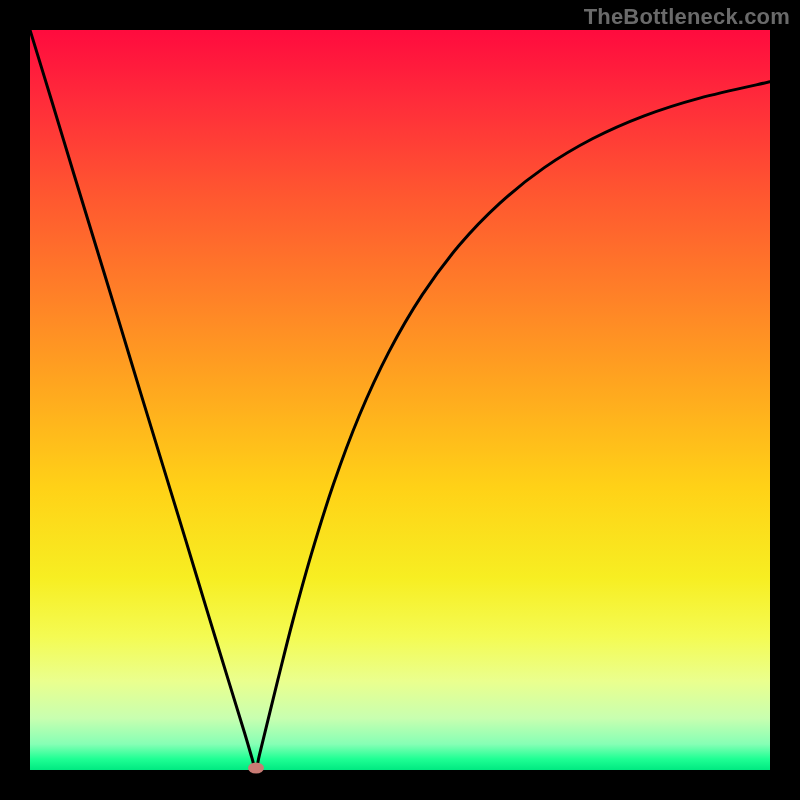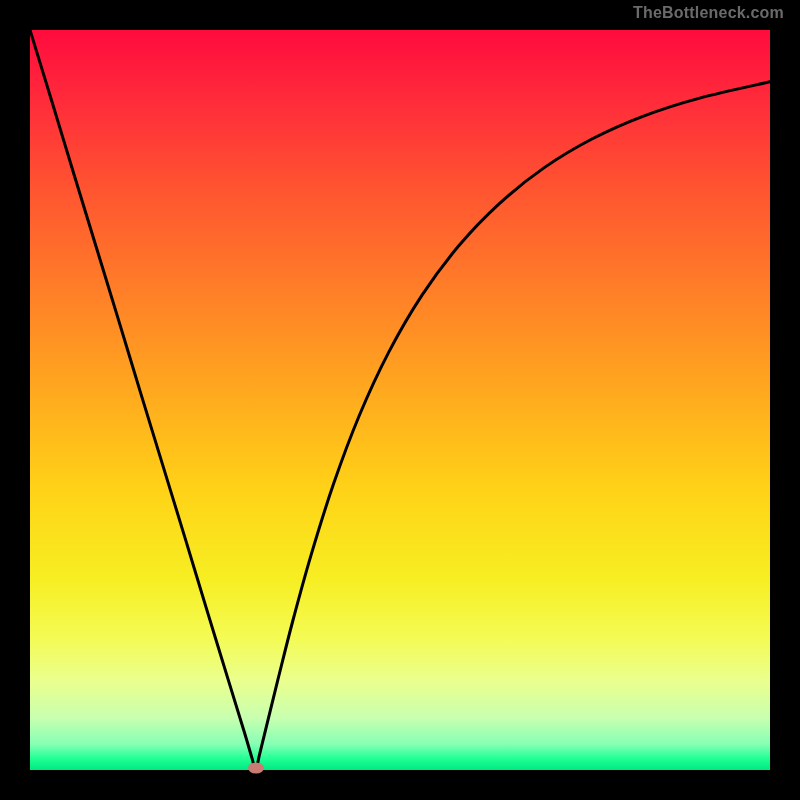--- a/index.html
+++ b/index.html
@@ -6,23 +6,23 @@
   html, body { width: 800px; height: 800px; overflow: hidden; background: #000; }
   .frame {
     position: relative;
     width: 800px;
     height: 800px;
     background: #000;
   }
   .watermark {
     position: absolute;
     top: 4px;
-    right: 16px;
+    right: 10px;
     font-family: Arial, Helvetica, sans-serif;
-    font-size: 16px;
+    font-size: 22px;
     font-weight: 600;
     color: #6a6a6a;
     letter-spacing: 0.2px;
     z-index: 5;
   }
   .plot {
     position: absolute;
     left: 30px;
     top: 30px;
     width: 740px;

